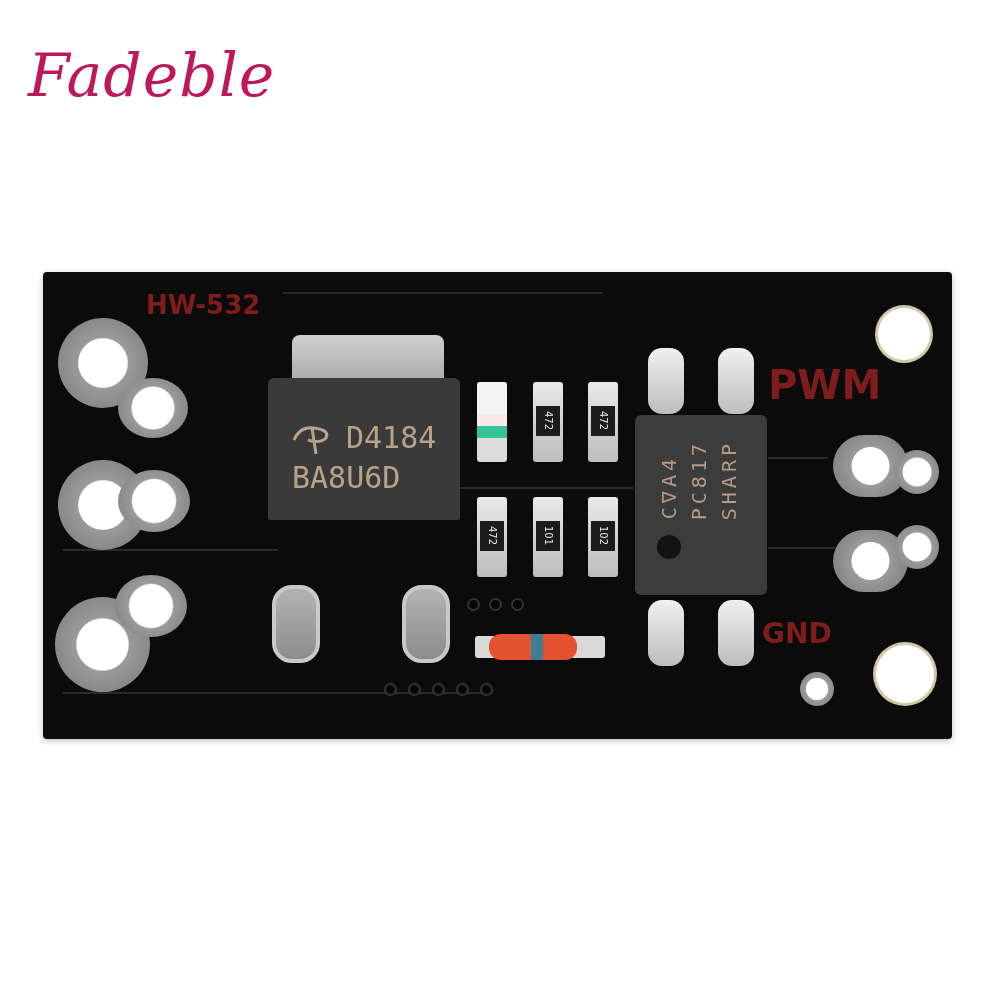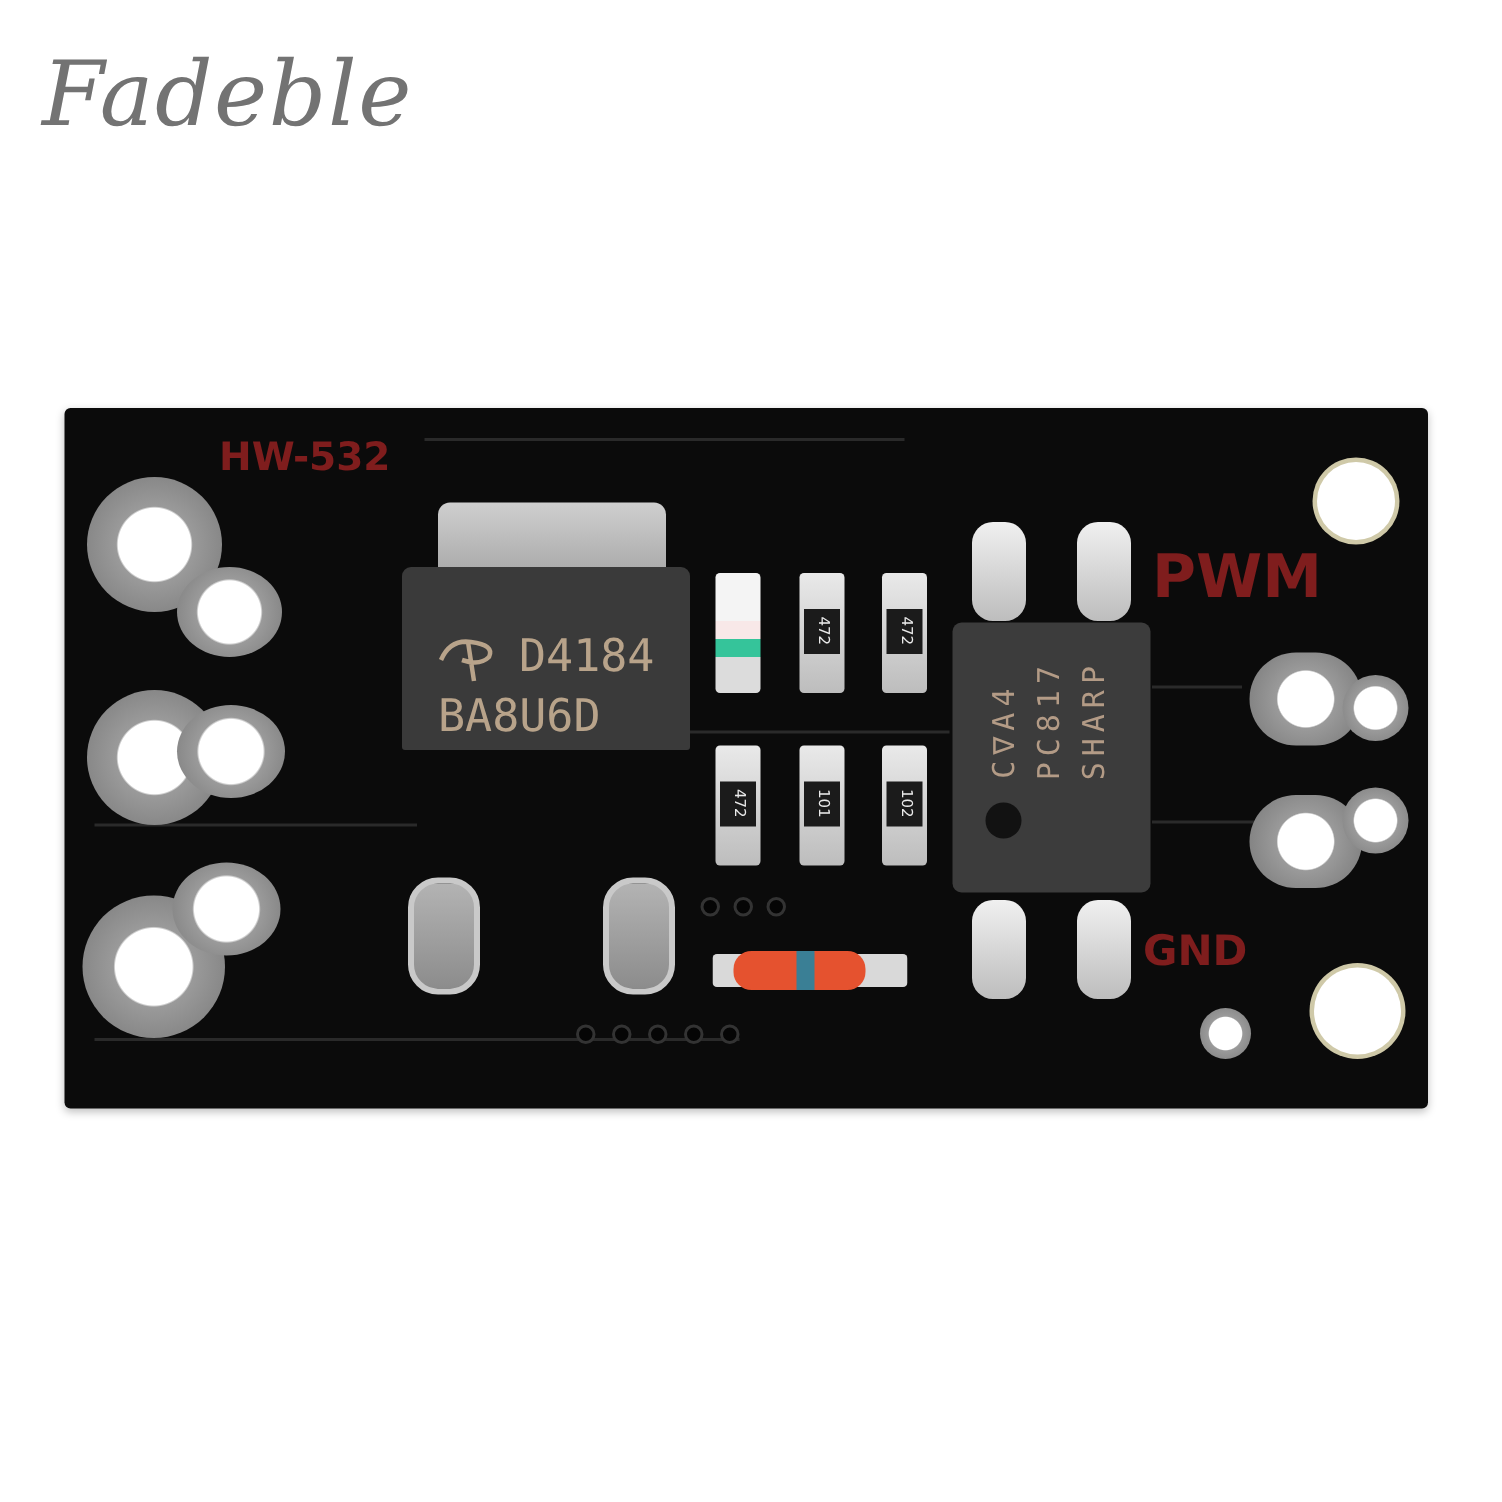--- a/index.html
+++ b/index.html
@@ -1,25 +1,25 @@
 <!DOCTYPE html>
 <html><head>
 <meta charset="utf-8">
 <style>
   html,body{margin:0;padding:0;background:#ffffff;}
   body{width:1001px;height:1001px;position:relative;overflow:hidden;font-family:"DejaVu Sans",sans-serif;}
-  .brand{position:absolute;left:28px;top:28px;font-family:"DejaVu Serif",serif;font-style:italic;font-size:60px;color:#737373;letter-spacing:1px;}
+  .brand{position:absolute;left:28px;top:40px;font-family:"DejaVu Serif",serif;font-style:italic;font-size:60px;color:#be185d;letter-spacing:1px;}
   .pcb{position:absolute;left:43px;top:272px;width:909px;height:467px;background:#0b0b0b;border-radius:4px;box-shadow:0 2px 6px rgba(0,0,0,.25);}
   .silk{position:absolute;color:#7f1d1d;font-weight:bold;}
   .trace{position:absolute;background:#2a2a2a;}
   .pad-lg{position:absolute;border-radius:50%;background:radial-gradient(circle,#fff 0 38%,#9a9a9a 40%,#777 100%);}
   .pad-sm{position:absolute;border-radius:50%;background:radial-gradient(circle,#fff 0 45%,#9a9a9a 48%,#7a7a7a 100%);}
   .hole{position:absolute;border-radius:50%;background:#fff;box-shadow:0 0 0 3px #cfc9a8;}
   .mosfet-tab{position:absolute;left:292px;top:335px;width:152px;height:48px;background:linear-gradient(#cfcfcf,#a9a9a9);border-radius:8px 8px 0 0;}
-  .mosfet{position:absolute;left:268px;top:378px;width:192px;height:122px;background:#3a3a3a;border-radius:6px 6px 2px 2px;}
+  .mosfet{position:absolute;left:268px;top:378px;width:192px;height:142px;background:#3a3a3a;border-radius:6px 6px 2px 2px;}
   .mos-txt{position:absolute;color:#b8a38a;font-family:"DejaVu Sans Mono",monospace;font-size:30px;}
   .mos-leg{position:absolute;width:40px;height:70px;background:linear-gradient(#b3b3b3,#8c8c8c);border-radius:20px;border:4px solid #c9c9c9;}
   .smd{position:absolute;width:30px;height:80px;background:linear-gradient(#e9e9e9,#bdbdbd);border-radius:3px;}
   .smd .lbl{position:absolute;left:3px;top:24px;width:24px;height:30px;background:#1b1b1b;color:#eaeaea;font-size:10px;writing-mode:vertical-rl;text-align:center;line-height:24px;}
   .opto{position:absolute;left:635px;top:415px;width:132px;height:180px;background:#3c3c3c;border-radius:6px;}
   .opto-txt{position:absolute;color:#b39b86;font-family:"DejaVu Sans Mono",monospace;font-size:20px;writing-mode:vertical-rl;transform:rotate(180deg);letter-spacing:4px;}
   .opto-pin{position:absolute;width:36px;height:66px;background:linear-gradient(#f0f0f0,#bdbdbd);border-radius:14px;}
   .diode{position:absolute;left:475px;top:630px;width:130px;height:34px;}
   .via{position:absolute;width:9px;height:9px;border-radius:50%;border:2px solid #333;background:#050505;}
 </style>

